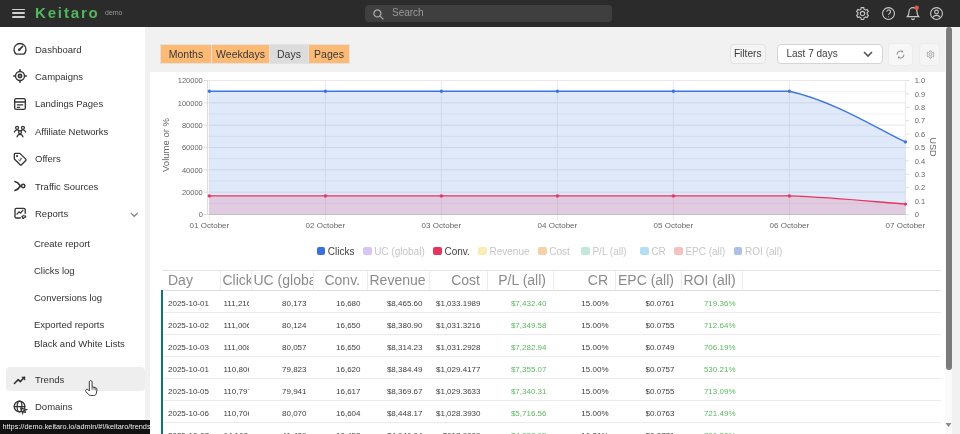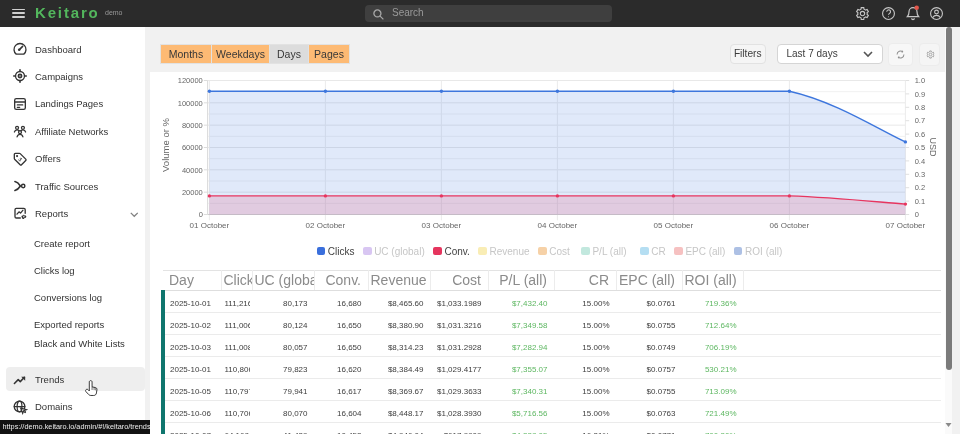--- a/index.html
+++ b/index.html
@@ -38,21 +38,21 @@
   .litem{display:flex;align-items:center;margin:0 4.3px;white-space:nowrap;}
   .lsq{width:8.5px;height:8.5px;border-radius:2px;margin-right:2.6px;}
   .lon{color:#424242;}
   
   #tablewrap{left:161px;top:269.9px;width:780px;height:165px;overflow:hidden;}
   table{border-collapse:collapse;table-layout:fixed;width:780px;font-size:8px;color:#3d3d3d;}
   th{font-weight:normal;color:#8b8b8b;font-size:14px;border-right:1px solid #ececec;border-top:1px solid #e3e3e3;border-bottom:1px solid #dedede;height:19px;text-align:right;padding:0 6.5px 0 2px;white-space:nowrap;overflow:hidden;margin-top:8px;}
   th:first-child{text-align:left;padding-left:6px;}
   th:last-child,th.fill{border-right:none;}
   td{height:16px;border-bottom:1px solid #ebebeb;text-align:right;padding:5px 6.5px 0 2px;white-space:nowrap;overflow:hidden;}
-  td:first-child{text-align:left;border-left:4px solid #0f766e;padding:5px 0 0 5px;margin-left:8px;}
+  td:first-child{text-align:left;border-left:2px solid #0f766e;padding:5px 0 0 5px;margin-left:8px;}
   .grn{color:#5db761;}
   .clip{width:25px;overflow:hidden;white-space:nowrap;text-align:left;margin-left:1.5px;}
   
   #sbtrack{left:945px;top:27px;width:7px;height:407px;background:#fafafa;}
   #sbthumb{left:946px;top:27px;width:6px;height:343px;background:#7b7b7b;border-radius:3px;}
 </style>
 </head>
 <body>
 <div id="topbar" class="abs"></div>
 <div id="burger" class="abs">

